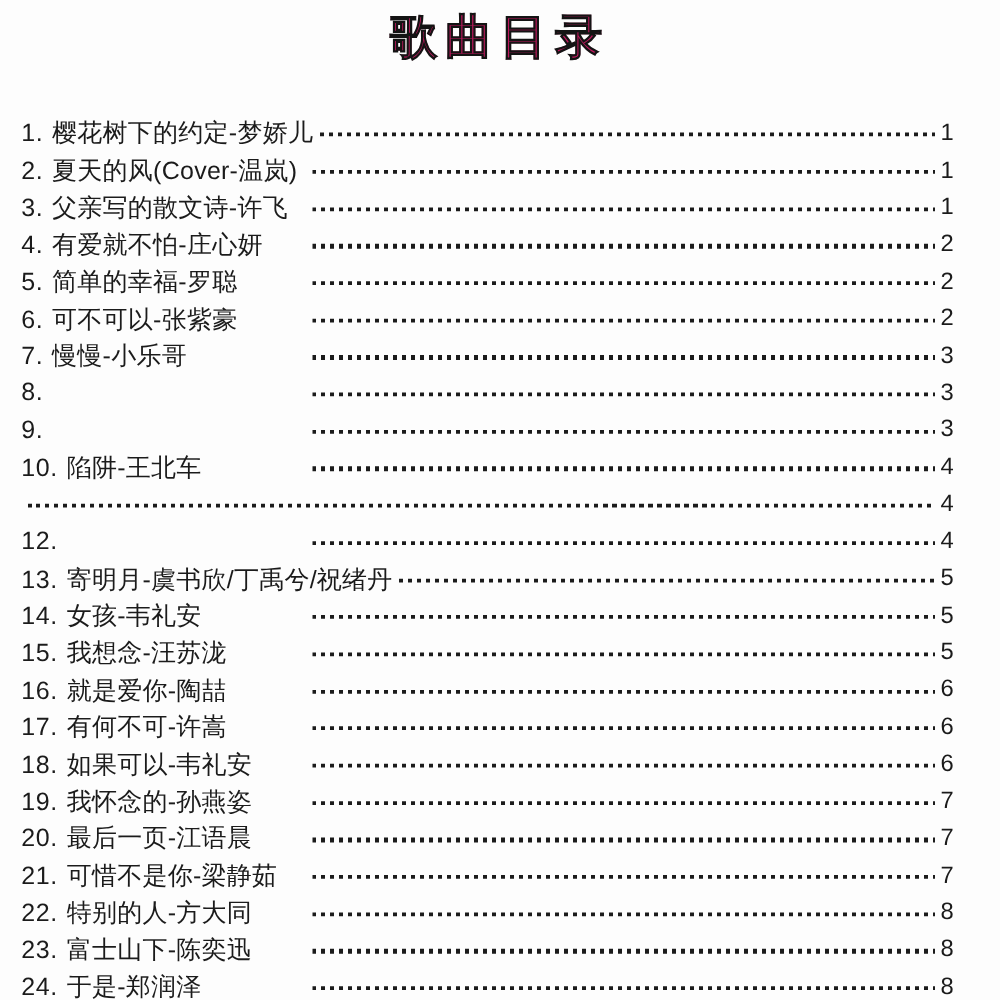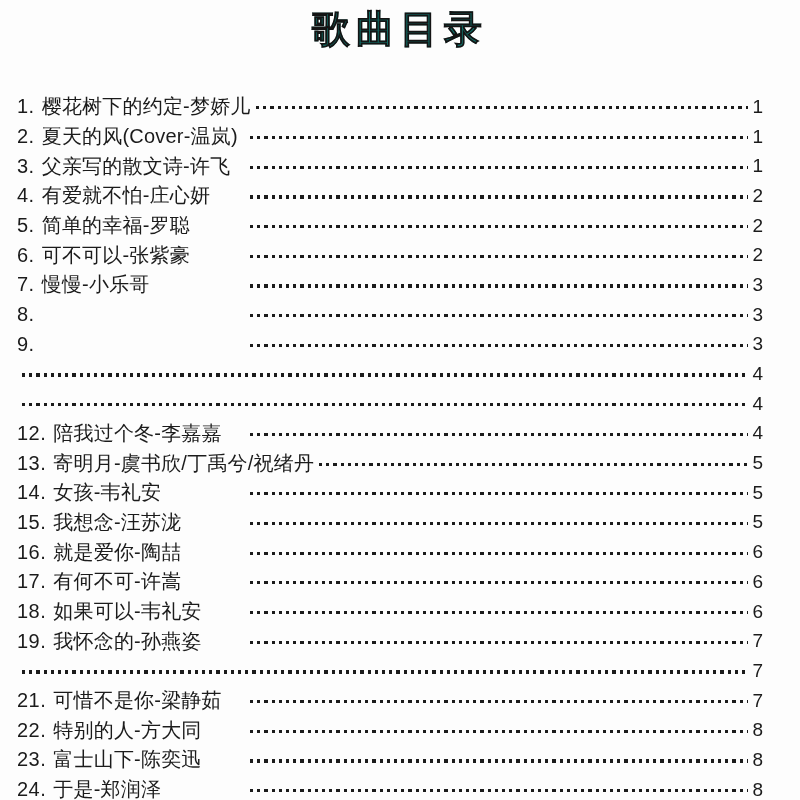--- a/index.html
+++ b/index.html
@@ -20,21 +20,21 @@
   }
   .title {
     position: absolute;
     top: 4px;
     left: 0;
     width: 100%;
     text-align: center;
     font-size: 38px;
     font-weight: 900;
     letter-spacing: 6px;
-    color: #0f766e;
+    color: #be185d;
     
     -webkit-text-stroke: 0.6px #141414;
   }
   .toc {
     position: absolute;
     top: 92px;
     left: 17px;
     right: 37px;
   }
   .row {
@@ -155,33 +155,36 @@
 
   <div class="row">
     <span class="song">
       <span class="num">9.</span>
     </span>
     <span class="leader"></span>
     <span class="pageno">3</span>
   </div>
 
   <div class="row">
+    <span class="song">
+      <span class="num">10.</span>
+      <span class="text">陷阱-王北车</span>
+    </span>
     <span class="leader"></span>
     <span class="pageno">4</span>
   </div>
 
   <div class="row">
     <span class="leader"></span>
     <span class="pageno">4</span>
   </div>
 
   <div class="row">
     <span class="song">
       <span class="num">12.</span>
-      <span class="text">陪我过个冬-李嘉嘉</span>
     </span>
     <span class="leader"></span>
     <span class="pageno">4</span>
   </div>
 
   <div class="row">
     <span class="song">
       <span class="num">13.</span>
       <span class="text">寄明月-虞书欣/丁禹兮/祝绪丹</span>
     </span>
@@ -237,20 +240,24 @@
   <div class="row">
     <span class="song">
       <span class="num">19.</span>
       <span class="text">我怀念的-孙燕姿</span>
     </span>
     <span class="leader"></span>
     <span class="pageno">7</span>
   </div>
 
   <div class="row">
+    <span class="song">
+      <span class="num">20.</span>
+      <span class="text">最后一页-江语晨</span>
+    </span>
     <span class="leader"></span>
     <span class="pageno">7</span>
   </div>
 
   <div class="row">
     <span class="song">
       <span class="num">21.</span>
       <span class="text">可惜不是你-梁静茹</span>
     </span>
     <span class="leader"></span>

